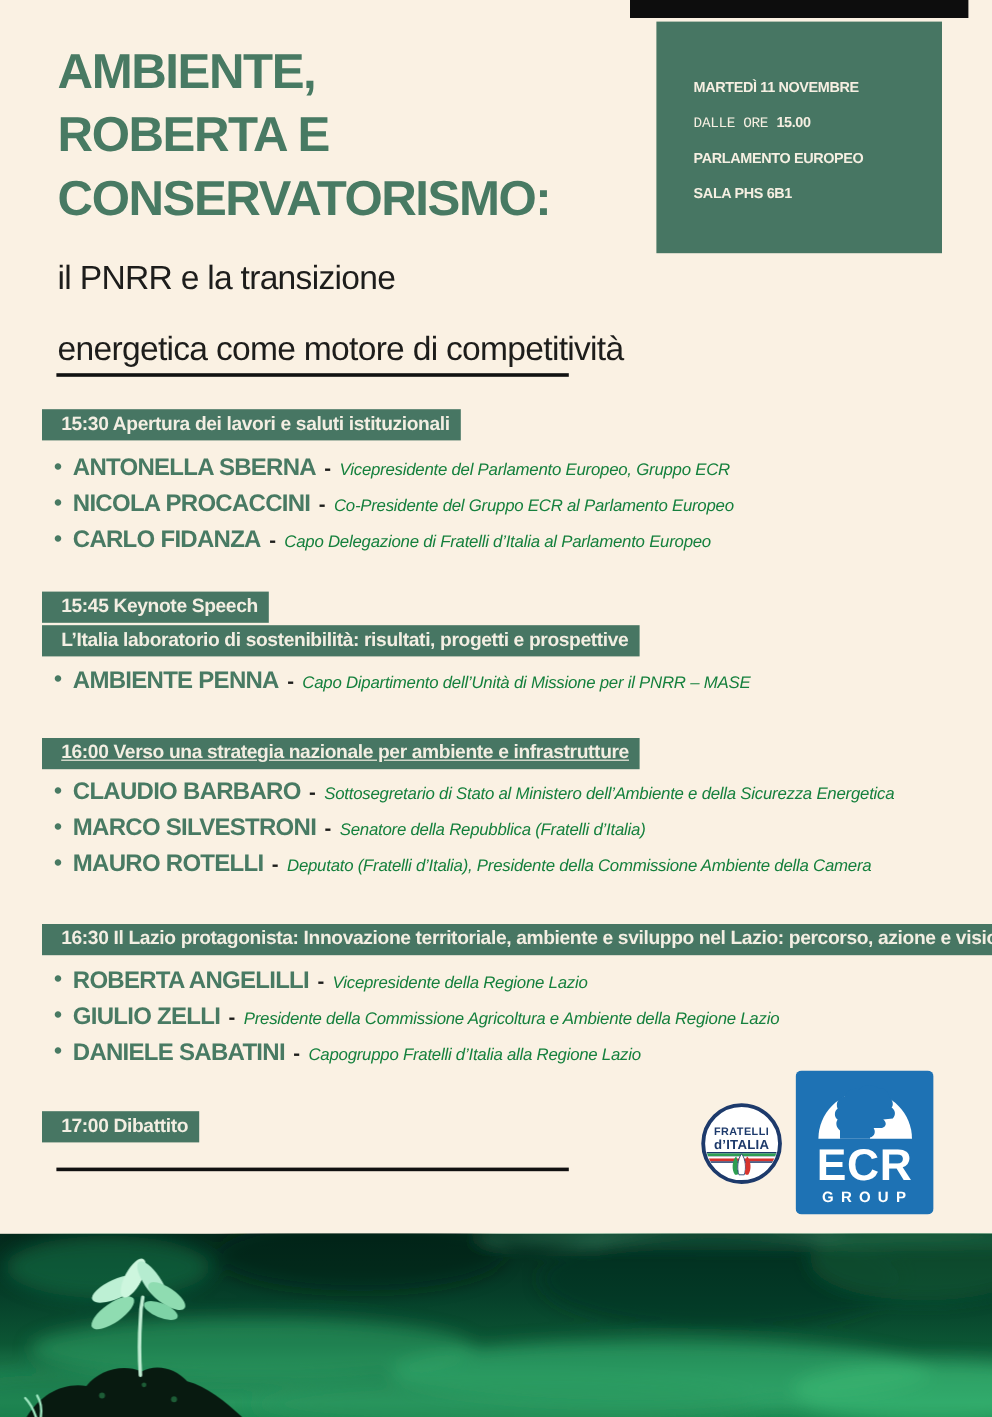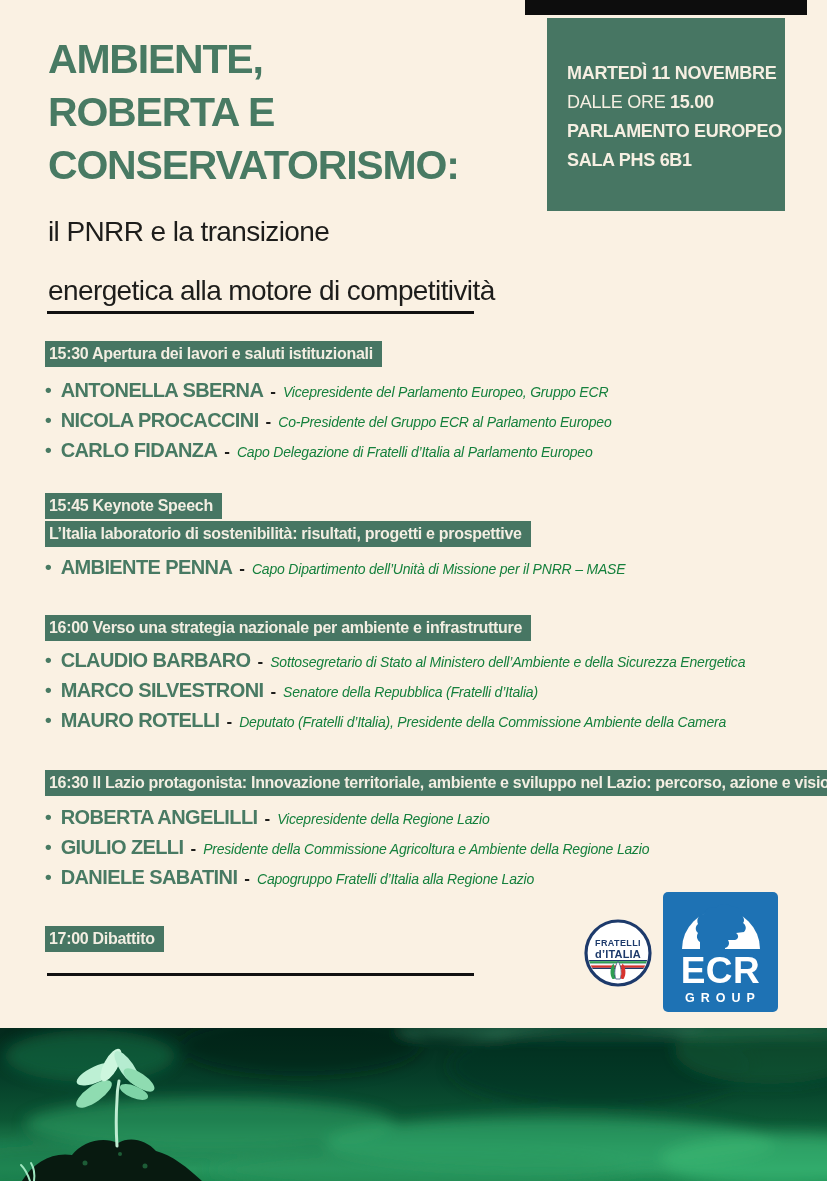--- a/index.html
+++ b/index.html
@@ -6,40 +6,40 @@
   .page{
     position:relative;width:827px;height:1181px;overflow:hidden;
     background:#faf1e3;font-family:"Liberation Sans",sans-serif;
   }
   
   .black-bar{position:absolute;left:525px;top:0;width:282px;height:15px;background:#0d0d0d;}
   
   .date-box{
     position:absolute;left:547px;top:18px;width:238px;height:193px;
     background:#477663;color:#f6efe2;box-sizing:border-box;
-    padding:41px 6px 0 20px;font-size:18px;line-height:29px;
+    padding:41px 6px 0 31px;font-size:12px;line-height:29px;
     font-weight:bold;letter-spacing:-0.3px;white-space:nowrap;
   }
-  .date-box .reg{font-weight:normal;}
+  .date-box .reg{font-weight:normal;font-family:Liberation Mono, monospace;}
   
   .title-block{position:absolute;left:48px;top:33px;width:470px;}
   .title-line{
     font-size:41px;line-height:53px;font-weight:800;color:#487a63;
     letter-spacing:-1.2px;
   }
   .subtitle-block{position:absolute;left:48px;top:196px;width:640px;}
   .subtitle-line{font-size:28px;line-height:47px;color:#1d1d1b;letter-spacing:-0.6px;margin-top:12px;}
   .divider{position:absolute;left:47px;width:427px;height:3px;background:#111111;}
   .divider.d1{top:311px;}
   .divider.d2{top:973px;}
   
   .section-header{
-    position:absolute;left:45px;display:inline-block;max-width:770px;
+    position:absolute;left:35px;display:inline-block;max-width:770px;
     background:#477663;color:#f3eee2;font-size:16px;line-height:23px;
-    padding:1px 9px 2px 4px;font-weight:600;letter-spacing:-0.3px;white-space:nowrap;
+    padding:1px 9px 2px 16px;font-weight:600;letter-spacing:-0.3px;white-space:nowrap;
   }
   
   .speaker-list{position:absolute;left:45px;width:778px;}
   .speaker{height:30px;line-height:30px;white-space:nowrap;}
   .bullet{color:#487a63;font-size:19px;font-weight:bold;margin-right:9px;vertical-align:1px;}
   .sp-name{color:#487a63;font-weight:bold;font-size:20px;letter-spacing:-0.6px;}
   .sp-dash{font-weight:bold;font-size:17px;color:#1d1d1b;margin:0 7px;}
   .sp-role{font-style:italic;font-size:14px;color:#15803d;letter-spacing:-0.2px;}
   
   .fdi-logo{position:absolute;left:584px;top:919px;width:68px;height:68px;}
@@ -62,39 +62,39 @@
     <div>SALA PHS 6B1</div>
   </div>
 
   <div class="title-block">
     <div class="title-line">AMBIENTE,</div>
     <div class="title-line">ROBERTA E</div>
     <div class="title-line">CONSERVATORISMO:</div>
   </div>
   <div class="subtitle-block">
     <div class="subtitle-line">il PNRR e la transizione</div>
-    <div class="subtitle-line">energetica alla motore di competitività</div>
+    <div class="subtitle-line">energetica come motore di competitività</div>
   </div>
 
   <div class="divider d1"></div>
 
   <div class="section-header" style="top:341px;">15:30 Apertura dei lavori e saluti istituzionali</div>
   <div class="speaker-list" style="top:375px;">
     <div class="speaker"><span class="bullet">•</span><span class="sp-name">ANTONELLA SBERNA</span><span class="sp-dash">-</span><span class="sp-role">Vicepresidente del Parlamento Europeo, Gruppo ECR</span></div>
     <div class="speaker"><span class="bullet">•</span><span class="sp-name">NICOLA PROCACCINI</span><span class="sp-dash">-</span><span class="sp-role">Co-Presidente del Gruppo ECR al Parlamento Europeo</span></div>
     <div class="speaker"><span class="bullet">•</span><span class="sp-name">CARLO FIDANZA</span><span class="sp-dash">-</span><span class="sp-role">Capo Delegazione di Fratelli d’Italia al Parlamento Europeo</span></div>
   </div>
 
   <div class="section-header" style="top:493px;">15:45 Keynote Speech</div>
   <div class="section-header" style="top:521px;">L’Italia laboratorio di sostenibilità: risultati, progetti e prospettive</div>
   <div class="speaker-list" style="top:552px;">
     <div class="speaker"><span class="bullet">•</span><span class="sp-name">AMBIENTE PENNA</span><span class="sp-dash">-</span><span class="sp-role">Capo Dipartimento dell’Unità di Missione per il PNRR – MASE</span></div>
   </div>
 
-  <div class="section-header" style="top:615px;">16:00 Verso una strategia nazionale per ambiente e infrastrutture</div>
+  <div class="section-header" style="top:615px;text-decoration:underline;">16:00 Verso una strategia nazionale per ambiente e infrastrutture</div>
   <div class="speaker-list" style="top:645px;">
     <div class="speaker"><span class="bullet">•</span><span class="sp-name">CLAUDIO BARBARO</span><span class="sp-dash">-</span><span class="sp-role">Sottosegretario di Stato al Ministero dell’Ambiente e della Sicurezza Energetica</span></div>
     <div class="speaker"><span class="bullet">•</span><span class="sp-name">MARCO SILVESTRONI</span><span class="sp-dash">-</span><span class="sp-role">Senatore della Repubblica (Fratelli d’Italia)</span></div>
     <div class="speaker"><span class="bullet">•</span><span class="sp-name">MAURO ROTELLI</span><span class="sp-dash">-</span><span class="sp-role">Deputato (Fratelli d’Italia), Presidente della Commissione Ambiente della Camera</span></div>
   </div>
 
   <div class="section-header" style="top:770px;">16:30 Il Lazio protagonista: Innovazione territoriale, ambiente e sviluppo nel Lazio: percorso, azione e visione</div>
   <div class="speaker-list" style="top:802px;">
     <div class="speaker"><span class="bullet">•</span><span class="sp-name">ROBERTA ANGELILLI</span><span class="sp-dash">-</span><span class="sp-role">Vicepresidente della Regione Lazio</span></div>
     <div class="speaker"><span class="bullet">•</span><span class="sp-name">GIULIO ZELLI</span><span class="sp-dash">-</span><span class="sp-role">Presidente della Commissione Agricoltura e Ambiente della Regione Lazio</span></div>

